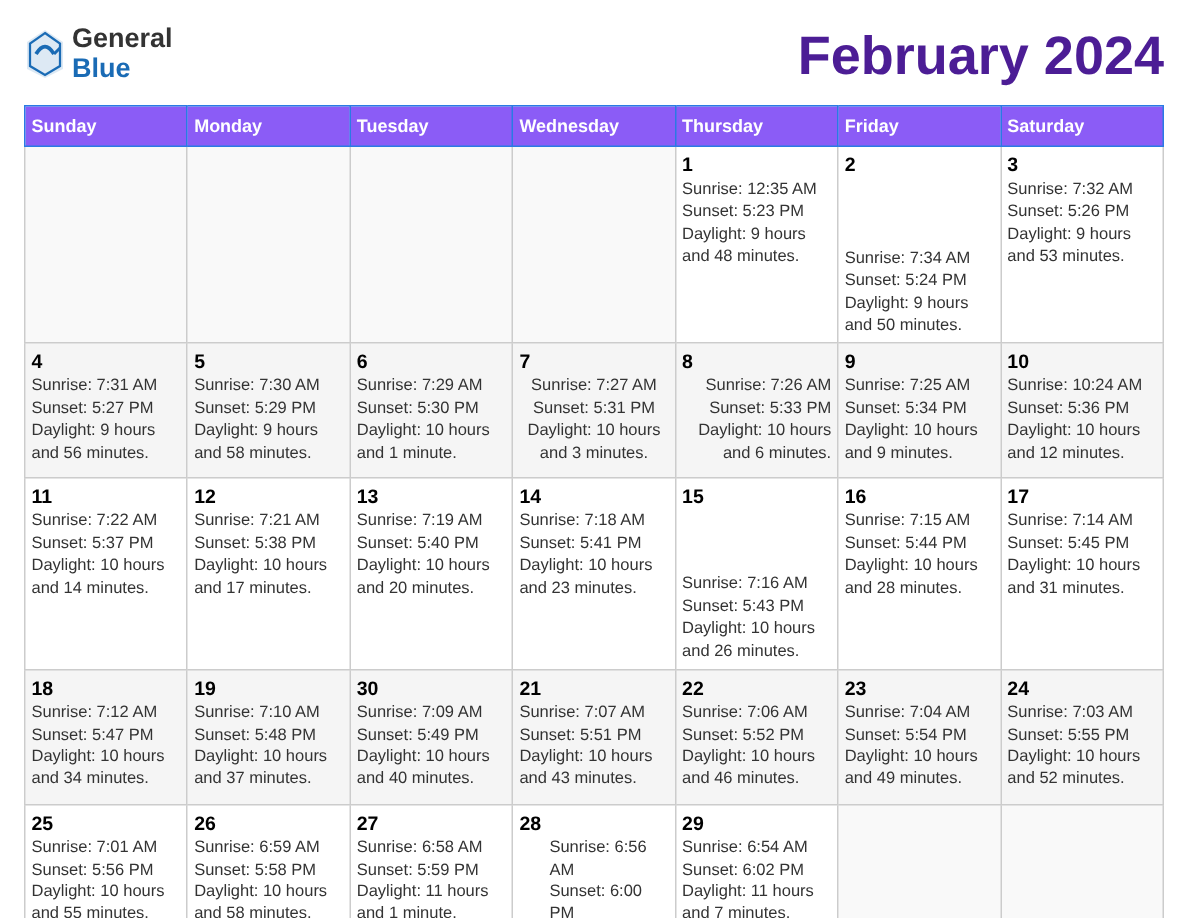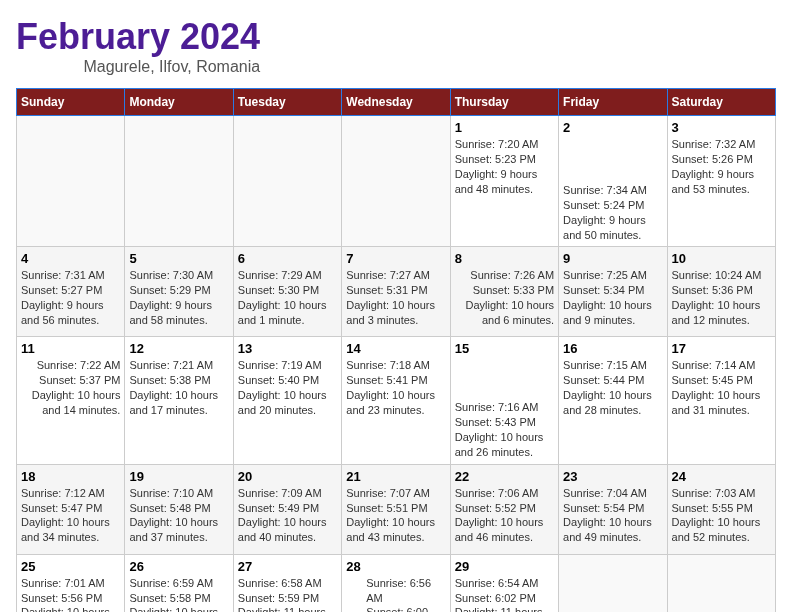--- a/index.html
+++ b/index.html
@@ -45,21 +45,21 @@
     .location-title {
       font-size: 16px;
       color: #555;
     }
     .calendar {
       width: 100%;
       border-collapse: collapse;
       font-size: 11px;
     }
     .calendar th {
-      background: #7f1d1d;
+      background: #8b5cf6;
       color: #fff;
       padding: 6px 4px;
       text-align: left;
       font-size: 12px;
       border: 1px solid #2a7ae4;
     }
     .calendar td {
       border: 1px solid #ccc;
       vertical-align: top;
       padding: 4px;
@@ -82,23 +82,34 @@
     }
     tr:nth-child(odd) td { background: #fff; }
     tr:nth-child(even) td { background: #f5f5f5; }
     tr:nth-child(odd) td.empty { background: #f9f9f9; }
     tr:nth-child(even) td.empty { background: #ececec; }
   </style>
 </head>
 <body>
 
 <div class="header">
+  <div class="logo">
+    <svg class="logo-icon" viewBox="0 0 28 36" xmlns="http://www.w3.org/2000/svg">
+      <polygon points="14,2 26,10 26,28 14,34 2,28 2,10" fill="#1a6bb5" opacity="0.15"></polygon>
+      <polygon points="14,4 24,11 24,26 14,32 4,26 4,11" fill="none" stroke="#1a6bb5" stroke-width="1.5"></polygon>
+      <path d="M8,18 Q14,8 20,18" fill="none" stroke="#1a6bb5" stroke-width="2.5"></path>
+      <path d="M20,18 L24,14" fill="none" stroke="#1a6bb5" stroke-width="2"></path>
+    </svg>
+    <div class="logo-text">
+      <span class="logo-general">General</span>
+      <span class="logo-blue">Blue</span>
+    </div>
+  </div>
   <div class="title-block">
     <div class="month-title">February 2024</div>
-    <div class="location-title">Magurele, Ilfov, Romania</div>
   </div>
 </div>
 
 <table class="calendar">
   <thead>
     <tr>
     <th>Sunday</th>
         <th>Monday</th>
         <th>Tuesday</th>
         <th>Wednesday</th>
@@ -108,21 +119,21 @@
       </tr>
   </thead>
   <tbody id="calendar-body">
   <tr>
         <td class="empty"></td>
         <td class="empty"></td>
         <td class="empty"></td>
         <td class="empty"></td>
         <td>
           <span class="day-num">1</span>
-          <div class="day-info" style="white-space: pre-line;">Sunrise: 7:20 AM
+          <div class="day-info" style="white-space: pre-line;">Sunrise: 12:35 AM
 Sunset: 5:23 PM
 Daylight: 9 hours and 48 minutes.</div>
         </td>
         <td>
           <span class="day-num">2</span>
           <div class="day-info" style="white-space: pre-line; margin-top: 48px;">Sunrise: 7:34 AM
 Sunset: 5:24 PM
 Daylight: 9 hours and 50 minutes.</div>
         </td>
         <td>
@@ -146,21 +157,21 @@
 Daylight: 9 hours and 58 minutes.</div>
         </td>
         <td>
           <span class="day-num">6</span>
           <div class="day-info" style="white-space: pre-line;">Sunrise: 7:29 AM
 Sunset: 5:30 PM
 Daylight: 10 hours and 1 minute.</div>
         </td>
         <td>
           <span class="day-num">7</span>
-          <div class="day-info" style="white-space: pre-line;">Sunrise: 7:27 AM
+          <div class="day-info" style="white-space: pre-line; text-align: center;">Sunrise: 7:27 AM
 Sunset: 5:31 PM
 Daylight: 10 hours and 3 minutes.</div>
         </td>
         <td>
           <span class="day-num">8</span>
           <div class="day-info" style="white-space: pre-line; text-align: right;">Sunrise: 7:26 AM
 Sunset: 5:33 PM
 Daylight: 10 hours and 6 minutes.</div>
         </td>
         <td>
@@ -172,21 +183,21 @@
         <td>
           <span class="day-num">10</span>
           <div class="day-info" style="white-space: pre-line;">Sunrise: 10:24 AM
 Sunset: 5:36 PM
 Daylight: 10 hours and 12 minutes.</div>
         </td>
       </tr>
       <tr>
         <td>
           <span class="day-num">11</span>
-          <div class="day-info" style="white-space: pre-line; text-align: right;">Sunrise: 7:22 AM
+          <div class="day-info" style="white-space: pre-line;">Sunrise: 7:22 AM
 Sunset: 5:37 PM
 Daylight: 10 hours and 14 minutes.</div>
         </td>
         <td>
           <span class="day-num">12</span>
           <div class="day-info" style="white-space: pre-line;">Sunrise: 7:21 AM
 Sunset: 5:38 PM
 Daylight: 10 hours and 17 minutes.</div>
         </td>
         <td>
@@ -227,21 +238,21 @@
 Sunset: 5:47 PM
 Daylight: 10 hours and 34 minutes.</div>
         </td>
         <td>
           <span class="day-num">19</span>
           <div class="day-info" style="white-space: pre-line;">Sunrise: 7:10 AM
 Sunset: 5:48 PM
 Daylight: 10 hours and 37 minutes.</div>
         </td>
         <td>
-          <span class="day-num">20</span>
+          <span class="day-num">30</span>
           <div class="day-info" style="white-space: pre-line;">Sunrise: 7:09 AM
 Sunset: 5:49 PM
 Daylight: 10 hours and 40 minutes.</div>
         </td>
         <td>
           <span class="day-num">21</span>
           <div class="day-info" style="white-space: pre-line;">Sunrise: 7:07 AM
 Sunset: 5:51 PM
 Daylight: 10 hours and 43 minutes.</div>
         </td>

